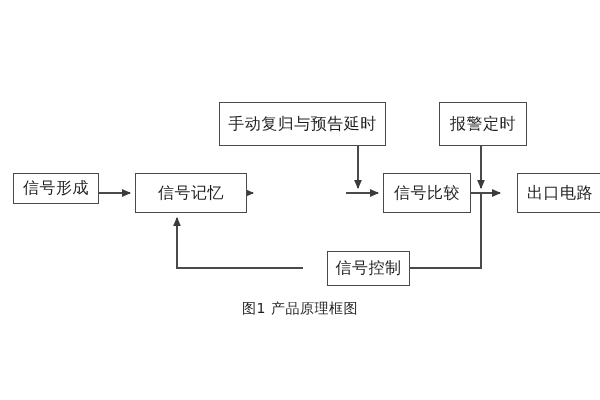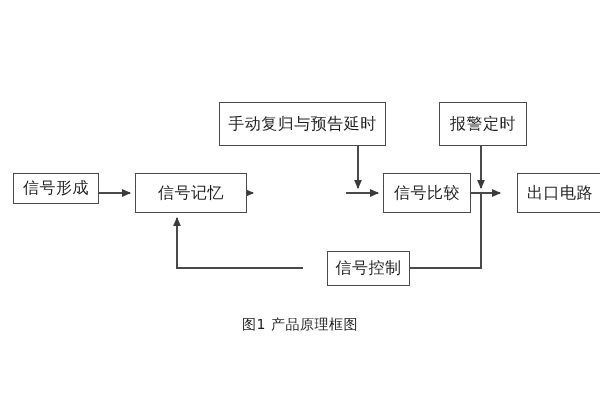--- a/index.html
+++ b/index.html
@@ -49,21 +49,21 @@
   }
   
   #n-xhxc { left: 13px;  top: 173px; width: 86px;  height: 31px; }
   #n-xhjy { left: 135px; top: 173px; width: 112px;  height: 40px; }
   #n-xhfd { left: 258px; top: 173px; width: 88px;  height: 40px; }
   #n-xhbj { left: 383px; top: 173px; width: 88px;  height: 40px; }
   #n-ckdl { left: 505px; top: 173px; width: 86px;  height: 40px; margin-left: 12px; }
   #n-sdfg { left: 219px; top: 102px; width: 167px; height: 44px; }
   #n-bjds { left: 439px; top: 102px; width: 88px;  height: 44px; }
   #n-xhkz { left: 303px; top: 251px; width: 83px;  height: 35px; margin-left: 24px; }
-  #caption-main { top: 300px; margin-top: 16px; }
+  #caption-main { top: 300px; }
 </style>
 </head>
 <body>
 
 <div id="canvas">
 
   <svg id="wires" viewBox="0 0 600 400" width="600" height="400">
     <defs>
       <marker id="ah" markerWidth="9" markerHeight="9" refX="8" refY="4.5" orient="auto" markerUnits="userSpaceOnUse">
         <path d="M0,0.6 L9,4.5 L0,8.4 z" fill="#3b3b3b"></path>

